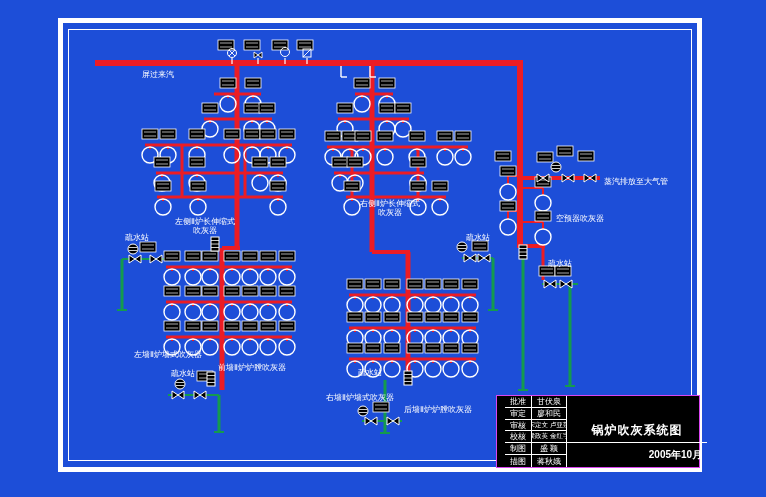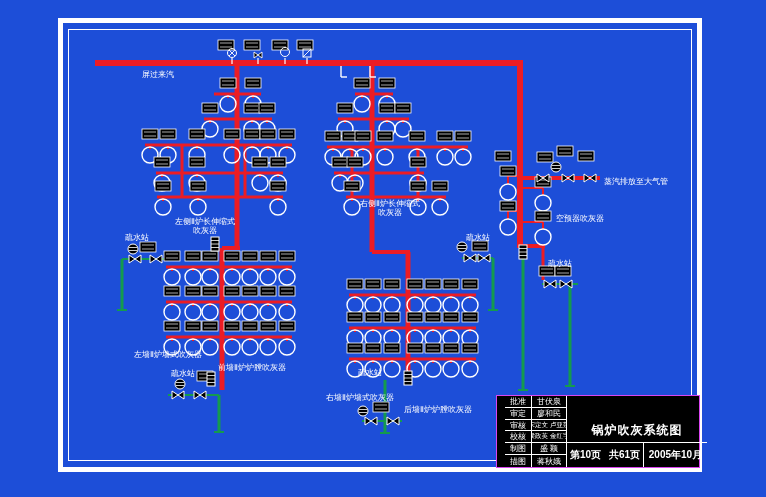--- a/index.html
+++ b/index.html
@@ -623,22 +623,18 @@
       <div class="tb-c" style="grid-column:2;grid-row:1">甘伏泉</div>
       <div class="tb-c" style="grid-column:1;grid-row:2">审定</div>
       <div class="tb-c" style="grid-column:2;grid-row:2">廖和民</div>
       <div class="tb-c" style="grid-column:1;grid-row:3">审核</div>
       <div class="tb-c small" style="grid-column:2;grid-row:3">宋定文 卢亚莲</div>
       <div class="tb-c big last" style="grid-column:3/5;grid-row:3/5">锅炉吹灰系统图</div>
       <div class="tb-c" style="grid-column:1;grid-row:4">校核</div>
       <div class="tb-c small" style="grid-column:2;grid-row:4">侯政英 金红宇</div>
       <div class="tb-c" style="grid-column:1;grid-row:5">制图</div>
       <div class="tb-c" style="grid-column:2;grid-row:5">盛  颖</div>
-      <div class="tb-c pg bot" style="grid-column:3;grid-row:5/7">
-        <span>第10页</span>
-        <span>共61页</span>
-      </div>
       <div class="tb-c pg bot last" style="grid-column:4;grid-row:5/7">2005年10月</div>
       <div class="tb-c bot" style="grid-column:1;grid-row:6">描图</div>
       <div class="tb-c bot" style="grid-column:2;grid-row:6">蒋秋娥</div>
     </div>
   </div>
 </div>
 
 </body></html>

